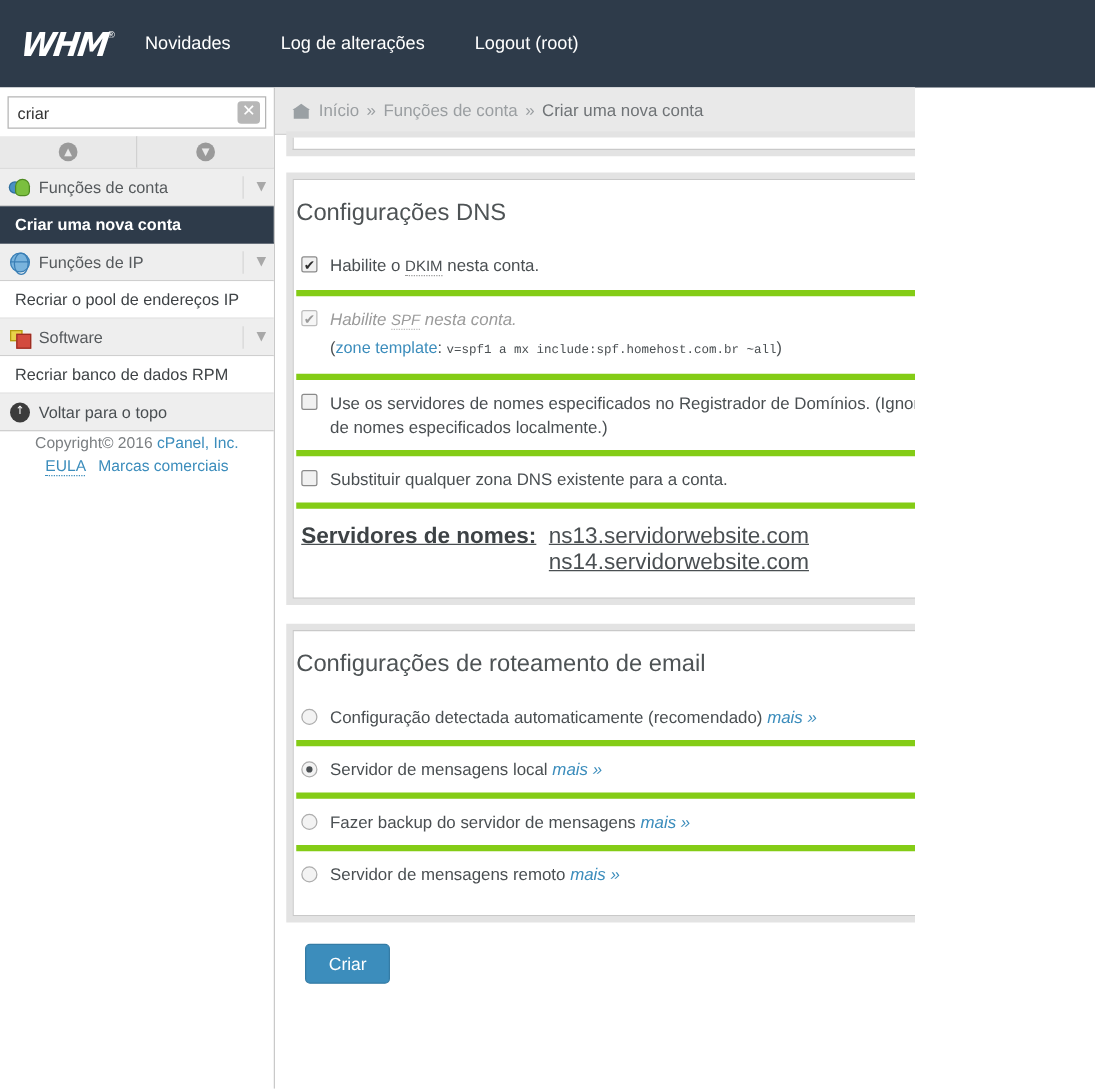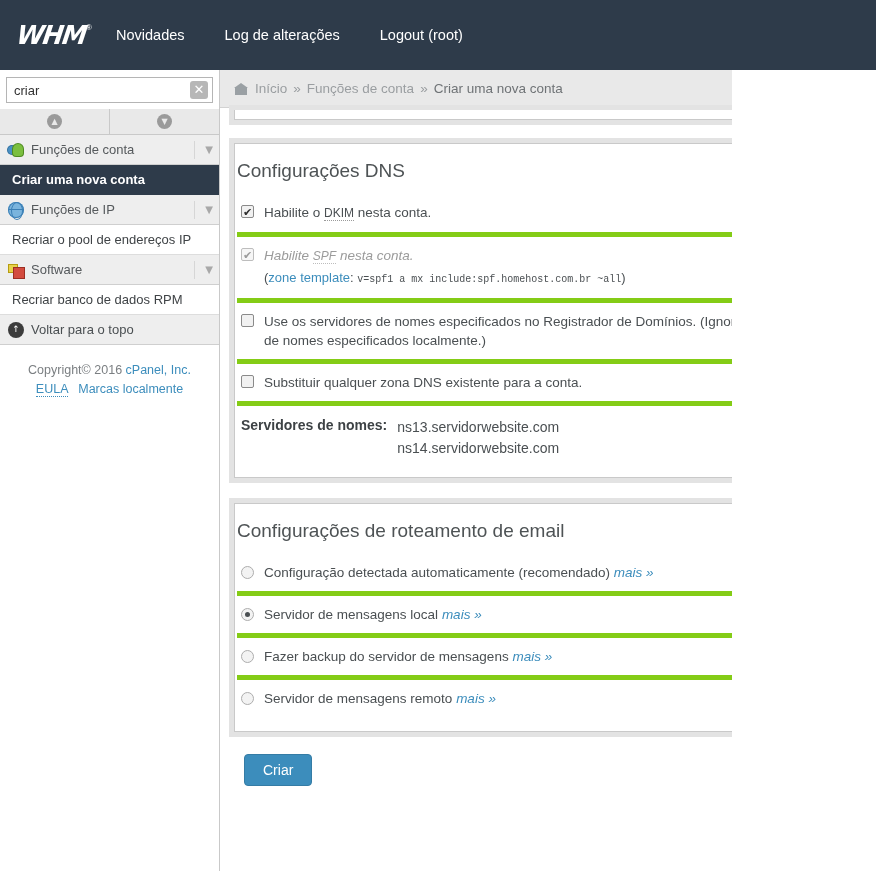--- a/index.html
+++ b/index.html
@@ -192,21 +192,20 @@
     border-bottom: 1px solid #cfcfcf;
     padding-left: 8px;
     color: #4a4f52;
   }
   .nav-item.totop .gicon { width:16px; height:16px; margin-right:7px; position:relative; flex:none; }
 
   .copyright {
     text-align: center;
     font-size: 12.5px;
     color: #7b7f82;
-    padding-top: 16px;
     line-height: 19px;
   }
   .copyright a { color: #3c8dbc; text-decoration: none; }
   .copyright a.dotted { border-bottom: 1px dotted #3c8dbc; }
 
   
   .main {
     flex: 1;
     position: relative;
     background: #ffffff;
@@ -337,22 +336,23 @@
   .zone-line .lnk { color: #3c8dbc; margin-top: 31px; }
   .zone-line code {
     font-family: "Liberation Mono", monospace;
     font-size: 10px;
     color: #4a4f52;
   }
 
   .ns-row {
     display: flex;
     padding: 11px 0 4px 4px;
-    font-size: 14px;
+    font-size: 18px;
     color: #4a4f52;
+    text-decoration: underline;
   }
   .ns-label { font-weight: bold; color: #3d4245; margin-right: 10px; white-space: nowrap; }
   .ns-values { line-height: 21px; }
 
   .mais { color: #3c8dbc; text-decoration: none; font-style: italic; }
 
   .panel-gap { height: 25px; }
 
   .btn-criar {
     margin: 22px 0 0 14px;
@@ -434,21 +434,21 @@
       <span>Voltar para o topo</span>
     </div>
 
     <div class="copyright">
       <div>
         <span>Copyright© 2016 </span><a href="#">cPanel, Inc.</a>
       </div>
       <div>
         <a href="#" class="dotted">EULA</a>
         &nbsp;
-        <a href="#">Marcas localmente</a>
+        <a href="#">Marcas comerciais</a>
       </div>
     </div>
   </div>
 
   <div class="main">
 
     <div class="breadcrumb">
       <span class="home-icon"></span>
       <span class="crumb">Início</span>
       <span class="sep">»</span>

